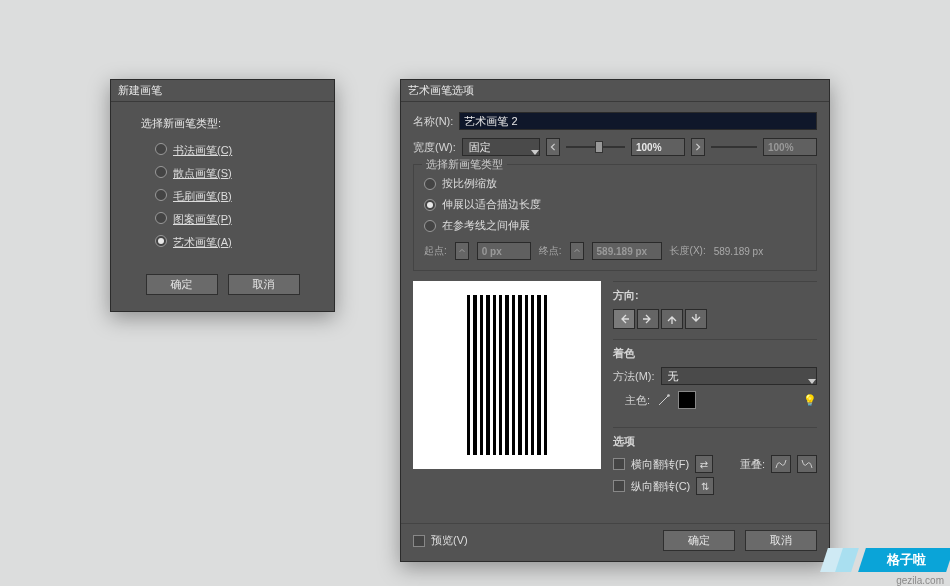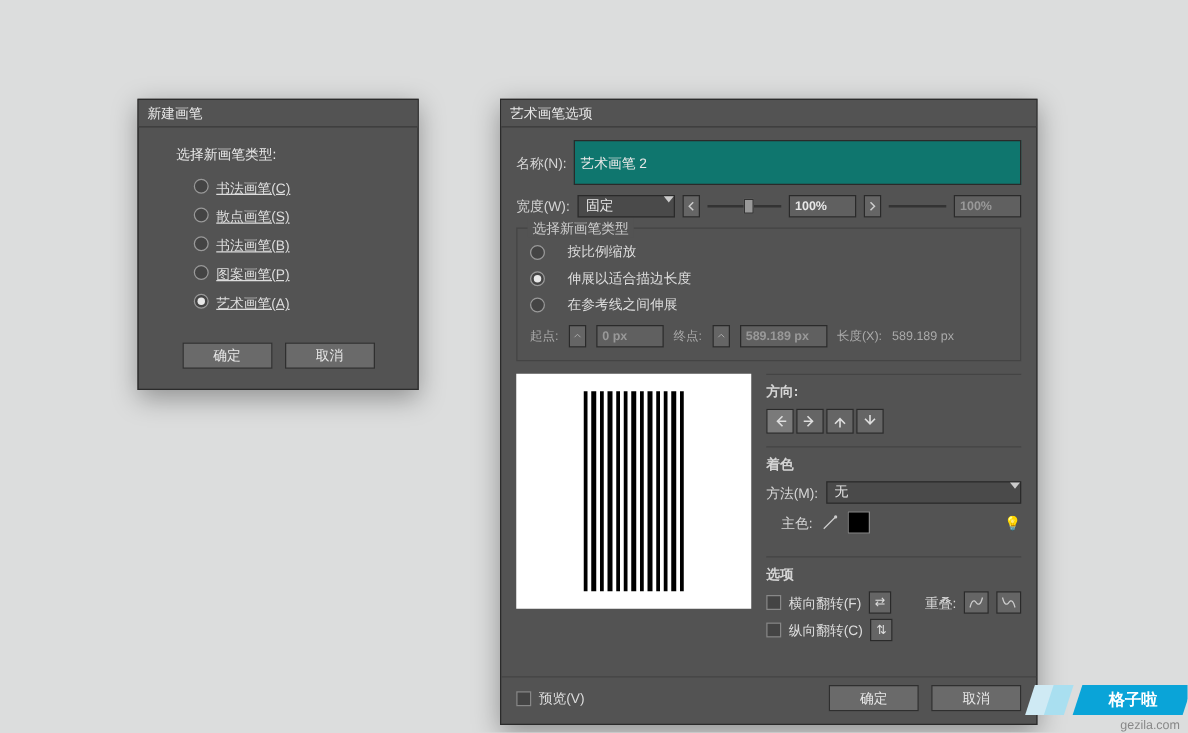--- a/index.html
+++ b/index.html
@@ -17,34 +17,34 @@
   .radio { width:12px; height:12px; border:1px solid #999; border-radius:50%; display:flex; align-items:center; justify-content:center; background:#444; }
   .radio.sel::after { content:""; width:6px; height:6px; background:#e8e8e8; border-radius:50%; }
   .btn-row { display:flex; justify-content:center; gap:10px; padding: 8px 0 16px; }
   .btn { width:72px; height:21px; background:#6a6a6a; border:1px solid #2f2f2f; color:#e8e8e8; display:flex; align-items:center; justify-content:center; cursor:pointer; font-size:11px; }
 
   
   #dlg2 { left: 400px; top: 79px; width: 430px; }
   .body2 { padding: 10px 12px 12px; }
   .row { display:flex; align-items:center; gap:6px; margin-bottom:8px; }
   .label { color:#d5d5d5; white-space:nowrap; }
-  input.text { flex:1; height:36px; background:#0f766e; border:1px solid #2a2a2a; color:#e8e8e8; padding:0 4px; font-size:11px; }
-  .select { height:18px; background:#4a4a4a; border:1px solid #2a2a2a; color:#e8e8e8; display:flex; align-items:flex-start; justify-content:space-between; padding:0 0 0 6px; cursor:pointer; }
+  input.text { flex:1; height:18px; background:#0f172a; border:1px solid #2a2a2a; color:#e8e8e8; padding:0 4px; font-size:11px; }
+  .select { height:18px; background:#4a4a4a; border:1px solid #2a2a2a; color:#e8e8e8; display:flex; align-items:flex-end; justify-content:space-between; padding:0 0 0 6px; cursor:pointer; }
   .select .tri { width:0; height:0; border-left:4px solid transparent; border-right:4px solid transparent; border-top:5px solid #ccc; }
   .small-num { width:54px; height:18px; background:#606060; border:1px solid #2a2a2a; color:#e8e8e8; display:flex; align-items:center; padding:0 4px; font-size:10px;font-weight:bold; }
   .small-num.dis { color:#999; }
   .chev { width:14px; height:18px; background:#656565; border:1px solid #2a2a2a; display:flex; align-items:center; justify-content:center; cursor:pointer; }
   .chev svg { width:8px; height:8px; }
   .slider { flex:1; height:10px; position:relative; display:flex; align-items:center; }
   .slider .track { height:2px; background:#333; width:100%; }
   .slider .thumb { position:absolute; width:8px; height:12px; background:#999; border:1px solid #333; }
 
   .group { border:1px solid #444; margin:4px 0 10px; padding:8px 10px 10px; position:relative; }
   .group .glabel { position:absolute; top:-8px; left:8px; background:#535353; padding:0 4px; color:#ccc; }
-  .radio-row2 { display:flex; align-items:center; gap:18px; padding:3px 0; cursor:pointer; }
+  .radio-row2 { display:flex; align-items:center; gap:6px; padding:3px 0; cursor:pointer; }
   .inline-inputs { display:flex; align-items:center; gap:8px; margin-top:6px; flex-wrap:wrap; }
   .mini-lab { color:#aaa; font-size:10px; }
 
   .lower { display:flex; gap:12px; }
   .preview-box { width:188px; height:188px; background:#fff; display:flex; align-items:center; justify-content:center; }
   .stripes { width:80px; height:160px; display:flex; gap:3px; }
   .stripes div { flex:1; background:#000; }
 
   .right-col { flex:1; display:flex; flex-direction:column; gap:10px; }
   .section { border-top:1px solid #444; padding-top:6px; }
@@ -76,21 +76,21 @@
     <div class="radio-row">
         <span class="radio"></span>
         <span>书法画笔(C)</span>
       </div>
     <div class="radio-row">
         <span class="radio"></span>
         <span>散点画笔(S)</span>
       </div>
     <div class="radio-row">
         <span class="radio"></span>
-        <span>书法画笔(B)</span>
+        <span>毛刷画笔(B)</span>
       </div>
     <div class="radio-row">
         <span class="radio"></span>
         <span>图案画笔(P)</span>
       </div>
     <div class="radio-row">
         <span class="radio sel"></span>
         <span>艺术画笔(A)</span>
       </div>
   </div>

